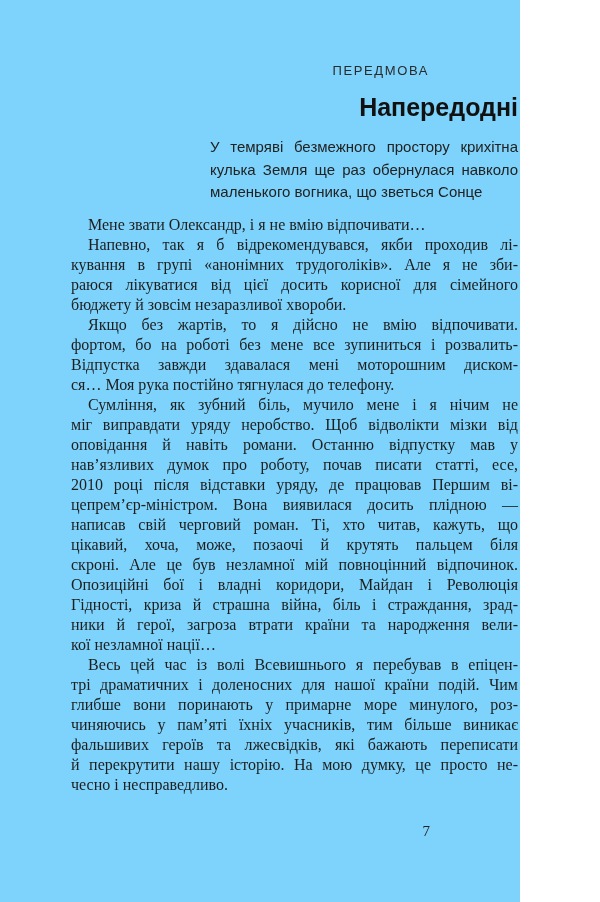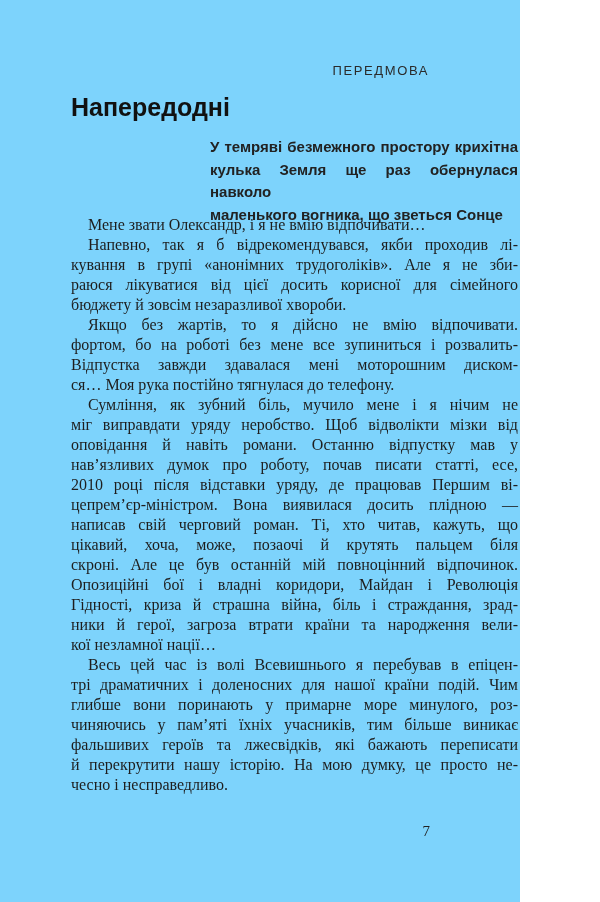--- a/index.html
+++ b/index.html
@@ -23,34 +23,34 @@
     letter-spacing: 1.6px;
     color: #2a2a2a;
     white-space: nowrap;
   }
   .page-title {
     position: absolute;
     top: 92px;
     left: 71px;
     width: 447px;
     margin: 0;
-    text-align: left;
+    text-align: right;
     font-family: "Liberation Sans", sans-serif;
     font-weight: 700;
     font-size: 25px;
     line-height: 30px;
     color: #111111;
   }
   .epigraph {
     position: absolute;
     top: 136px;
     left: 210px;
     width: 308px;
     font-family: "Liberation Sans", sans-serif;
-    font-weight: 700;
+    font-weight: 400;
     font-size: 15px;
     line-height: 22.5px;
     color: #222222;
   }
   .body-text {
     position: absolute;
     top: 215px;
     left: 71px;
     width: 447px;
     font-size: 16px;
@@ -109,21 +109,21 @@
       </div>
       <div class="para">
         <div class="line para-first">Сумління, як зубний біль, мучило мене і я нічим не</div>
         <div class="line">міг виправдати уряду неробство. Щоб відволікти мізки від</div>
         <div class="line">оповідання й навіть романи. Останню відпустку мав у</div>
         <div class="line">нав’язливих думок про роботу, почав писати статті, есе,</div>
         <div class="line">2010 році після відставки уряду, де працював Першим ві-</div>
         <div class="line">цепрем’єр-міністром. Вона виявилася досить плідною —</div>
         <div class="line">написав свій черговий роман. Ті, хто читав, кажуть, що</div>
         <div class="line">цікавий, хоча, може, позаочі й крутять пальцем біля</div>
-        <div class="line">скроні. Але це був останній мій повноцінний відпочинок.</div>
+        <div class="line">скроні. Але це був незламної мій повноцінний відпочинок.</div>
         <div class="line">Опозиційні бої і владні коридори, Майдан і Революція</div>
         <div class="line">Гідності, криза й страшна війна, біль і страждання, зрад-</div>
         <div class="line">ники й герої, загроза втрати країни та народження вели-</div>
         <div class="line para-end">кої незламної нації…</div>
       </div>
       <div class="para">
         <div class="line para-first">Весь цей час із волі Всевишнього я перебував в епіцен-</div>
         <div class="line">трі драматичних і доленосних для нашої країни подій. Чим</div>
         <div class="line">глибше вони поринають у примарне море минулого, роз-</div>
         <div class="line">чиняючись у пам’яті їхніх учасників, тим більше виникає</div>

